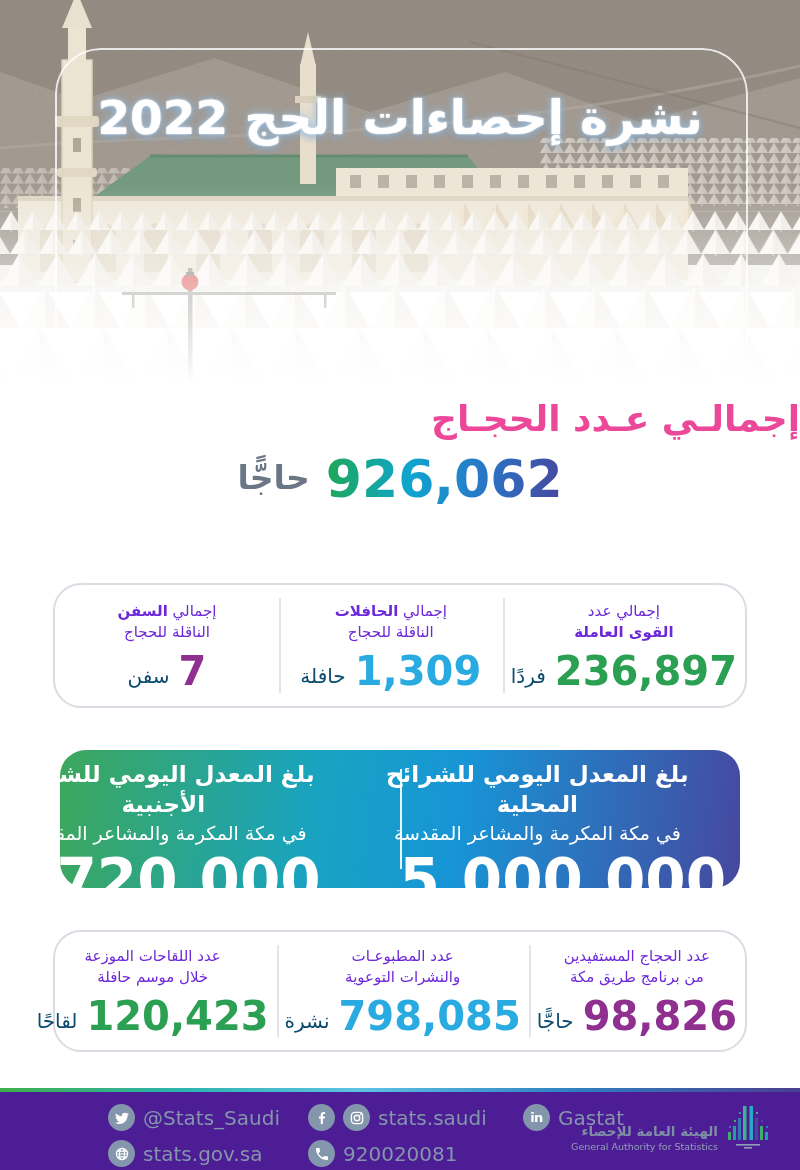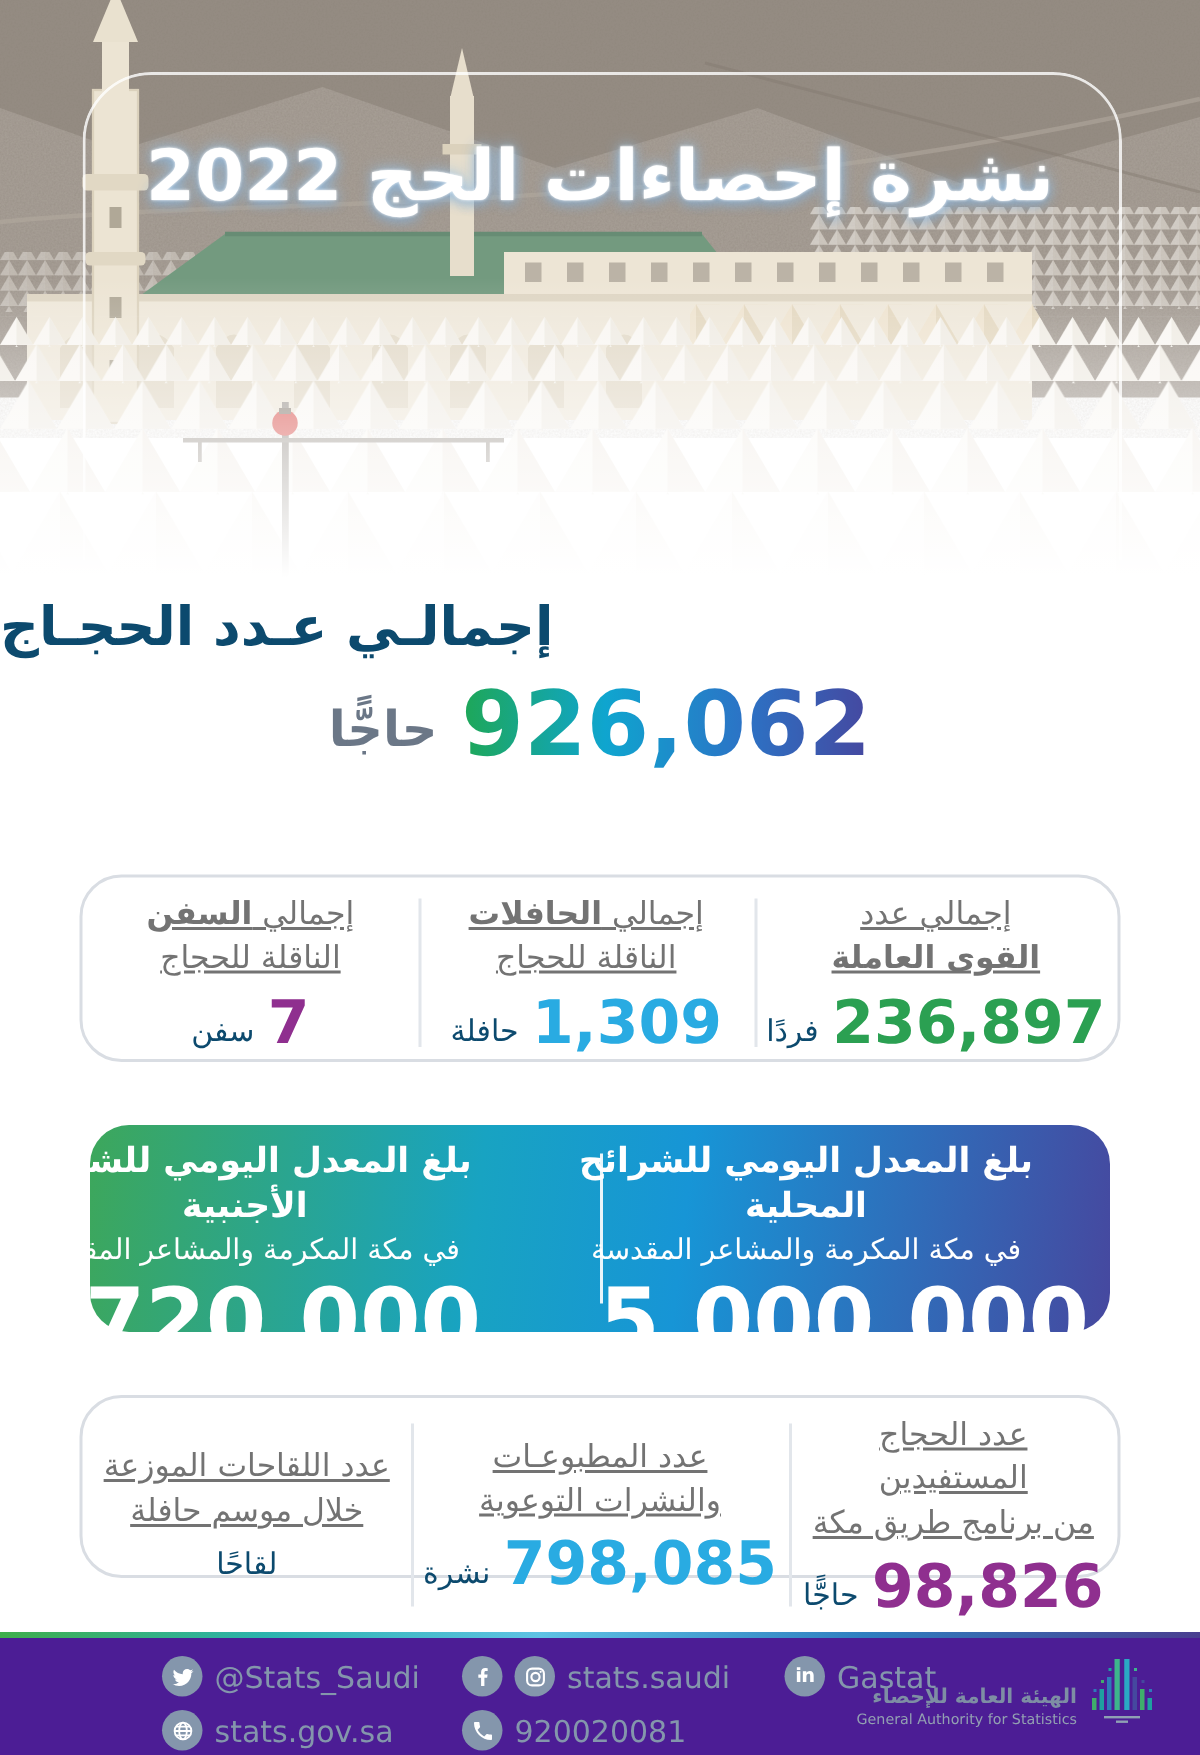--- a/index.html
+++ b/index.html
@@ -11,41 +11,41 @@
   .hero svg{display:block;width:800px;height:420px;}
   .hero-frame{position:absolute;top:48px;left:55px;right:52px;height:560px;
     border:2.5px solid rgba(255,255,255,.8);border-radius:46px;
     -webkit-mask-image:linear-gradient(to bottom,#000 45%,transparent 80%);
     mask-image:linear-gradient(to bottom,#000 45%,transparent 80%);}
   .hero-title{position:absolute;top:90px;left:0;width:100%;text-align:center;
     font-size:47px;font-weight:bold;color:#fff;letter-spacing:.5px;
     text-shadow:0 0 2px #fff,0 0 10px rgba(158,200,236,.95),0 3px 7px rgba(105,150,195,.55);}
 
   
-  .headline{position:absolute;top:398px;left:0;width:100%;text-align:left;
-    font-size:36px;font-weight:bold;color:#0c4a6e;}
+  .headline{position:absolute;top:398px;left:0;width:100%;text-align:right;
+    font-size:36px;font-weight:bold;color:#ec4899;}
   .big-row{position:absolute;top:452px;left:0;width:100%;display:flex;
     justify-content:center;align-items:flex-end;gap:16px;}
-  .big-num{font-size:60px;font-weight:bold;line-height:1.05;color:#1e88c9;}
+  .big-num{font-size:52px;font-weight:bold;line-height:1.05;color:#1e88c9;}
   @supports ((-webkit-background-clip:text) or (background-clip:text)){
     .big-num{background:linear-gradient(90deg,#1ea757 0%,#0fa5cf 35%,#2b74c6 68%,#46479f 100%);
       -webkit-background-clip:text;background-clip:text;color:transparent;}
   }
   .big-unit{font-size:33px;font-weight:bold;color:#6b7787;padding-bottom:10px;}
 
   
   .card{position:absolute;left:53px;width:694px;border:2px solid #d9dde3;
     border-radius:28px;background:#fff;display:grid;grid-template-columns:1fr 1fr 1fr;}
   .card1{top:583px;height:125px;}
   .card2{top:930px;height:122px;}
   .col{position:relative;display:flex;flex-direction:column;justify-content:center;
     align-items:center;padding:10px 8px;text-align:center;}
   .col:not(:last-child)::after{content:'';position:absolute;left:0;top:11%;height:78%;
     width:2px;background:#e2e6eb;}
-  .lbl{font-size:21px;color:#737373;line-height:1.4;text-decoration:underline;}
+  .lbl{font-size:15px;color:#6d28d9;line-height:1.4;}
   .lbl b{font-weight:bold;}
   .valrow{display:flex;align-items:flex-end;gap:9px;margin-top:8px;}
   .val{font-size:40px;font-weight:bold;line-height:1;}
   .unit{font-size:20px;color:#0c4a6e;padding-bottom:3px;}
   .c-green{color:#2ba052;} .c-cyan{color:#29abe2;} .c-purple{color:#8f2f8f;}
 
   
   .banner{position:absolute;top:750px;left:60px;width:680px;height:138px;
     border-radius:26px;display:grid;grid-template-columns:1fr 1fr;
     background:linear-gradient(97deg,#3da75b 0%,#18a3c2 38%,#1795d6 58%,#46489f 100%);
@@ -271,20 +271,21 @@
       <div class="valrow">
         <span class="val c-cyan">798,085</span>
         <span class="unit">نشرة</span>
       </div>
     </div>
     <div class="col">
       <div class="lbl">
         <span>عدد اللقاحات الموزعة</span><br><span>خلال موسم حافلة</span>
       </div>
       <div class="valrow">
+        <span class="val c-green">120,423</span>
         <span class="unit">لقاحًا</span>
       </div>
     </div>
   </div>
 
   <div class="footer">
     <div class="footer-line"></div>
     <div class="contacts">
       <div class="citem">
         <span class="cic">

